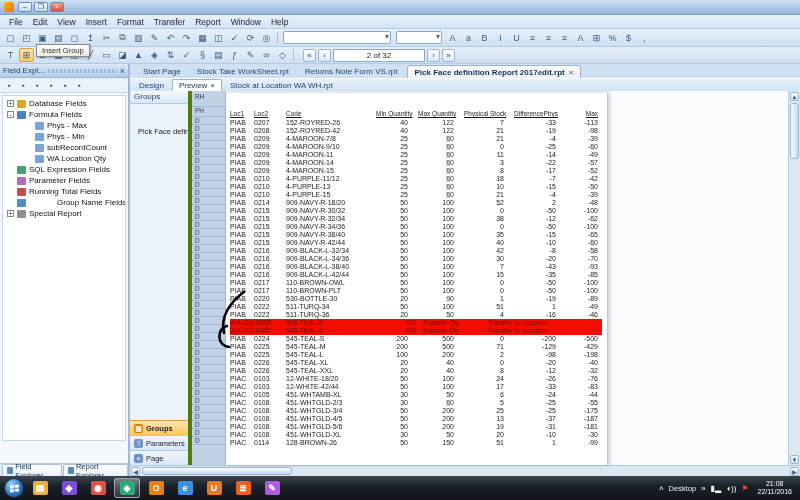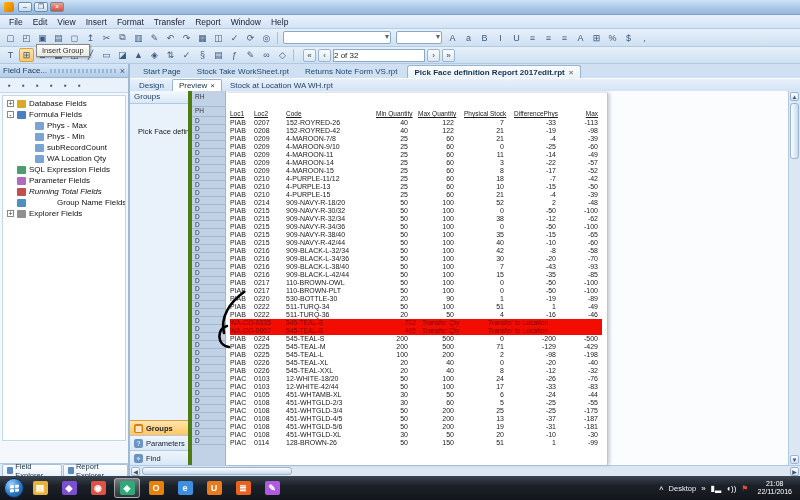--- a/index.html
+++ b/index.html
@@ -26,21 +26,21 @@
   .tbtn { width:15px; height:14px; border:1px solid transparent; border-radius:2px; display:flex; align-items:center; justify-content:center;
           font-size:9px; color:#3a5a80; }
   .tbtn.hl { background:linear-gradient(#ffe2ac,#ffc96a); border-color:#d89e3f; }
   .tbsep { width:1px; height:12px; background:#a9c0da; margin:0 2px; flex:none;}
   .combo { width:108px; height:13px; background:#fff; border:1px solid #8aa8c8; border-radius:2px; position:relative; margin:0 2px;}
   .combo.small { width:46px; }
   .combo:after { content:"▾"; position:absolute; right:1px; top:0; font-size:8px; color:#567; }
   .pagenav { display:flex; align-items:center; gap:2px; margin-left:6px;}
   .navbtn { width:13px; height:13px; border:1px solid #9ab4d2; border-radius:2px; background:linear-gradient(#fdfefe,#dce8f4);
             font-size:8px; color:#345; text-align:center; line-height:11px;}
-  .pagebox { width:92px; height:13px; background:#fff; border:1px solid #8aa8c8; font-size:8px; color:#223; text-align:left; line-height:12px; }
+  .pagebox { width:92px; height:13px; background:#fff; border:1px solid #8aa8c8; font-size:8px; color:#223; text-align:center; line-height:12px; }
 
   
   .body { flex:1; display:flex; min-height:0; }
 
   
   .fe { width:130px; flex:none; display:flex; flex-direction:column; background:#f4f8fd; border-right:2px solid #9fb8d4; }
   .fe-head { height:14px; background:linear-gradient(#d8e7f7,#b3cce9); border-bottom:1px solid #9ab4d2; display:flex; align-items:center;
              font-size:8px; color:#1d3a5f; padding:0 3px; gap:3px;}
   .fe-grip { flex:1; height:4px; background:repeating-linear-gradient(90deg,#9ab4d2 0 2px,transparent 2px 4px); }
   .fe-x { font-size:9px; color:#456; }
@@ -230,21 +230,21 @@
       <span class="pagebox">2 of 32</span>
       <span class="navbtn">›</span>
       <span class="navbtn">»</span>
     </span>
   </div>
 
   <div class="body">
 
     <div class="fe">
       <div class="fe-head">
-        <span>Field Face...</span>
+        <span>Field Expl...</span>
         <span class="fe-grip"></span>
         <span class="fe-x">×</span>
       </div>
       <div class="fe-tools" id="fetools">
           <div class="tbtn">▪</div>
           <div class="tbtn">▪</div>
           <div class="tbtn">▪</div>
           <div class="tbtn">▪</div>
           <div class="tbtn">▪</div>
           <div class="tbtn">▪</div>
@@ -286,31 +286,31 @@
             <div class="" style="display: inline;">SQL Expression Fields</div>
           </div>
           <div class="ti">
             <div class="exp none"></div>
             <div class="tico" style="background: rgb(176, 106, 192);"></div>
             <div class="" style="display: inline;">Parameter Fields</div>
           </div>
           <div class="ti">
             <div class="exp none"></div>
             <div class="tico" style="background: rgb(192, 80, 80);"></div>
-            <div class="" style="display: inline; font-style: italic;">Running Total Fields</div>
+            <div class="" style="display: inline;">Running Total Fields</div>
           </div>
           <div class="ti">
             <div class="exp none"></div>
             <div class="tico" style="background: rgb(80, 142, 192);"></div>
             <div class="" style="display: inline; margin-left: 28px;">Group Name Fields</div>
           </div>
           <div class="ti">
             <div class="exp">+</div>
             <div class="tico" style="background: rgb(144, 144, 144);"></div>
-            <div class="" style="display: inline;">Explorer Fields</div>
+            <div class="" style="display: inline;">Special Report</div>
           </div>
         </div>
       <div class="fe-tabs" id="fetabs">
           <div class="fe-tab">
             <div class="sq"></div>
             <div class="">Field Explorer</div>
           </div>
           <div class="fe-tab">
             <div class="sq"></div>
             <div class="">Report Explorer</div>
@@ -356,21 +356,21 @@
                 <div class="gp-btn active">
                   <div class="bico">▤</div>
                   <div class="">Groups</div>
                 </div>
                 <div class="gp-btn">
                   <div class="bico">?</div>
                   <div class="">Parameters</div>
                 </div>
                 <div class="gp-btn">
                   <div class="bico">⌖</div>
-                  <div class="">Find</div>
+                  <div class="">Page</div>
                 </div>
               </div>
           </div>
 
           <div class="canvas">
             <div class="sections" id="sections">
                 <div class="sec" style="height: 14px;">RH</div>
                 <div class="sec" style="height: 10px;">PH</div>
                 <div class="sec" style="height: 8px;">D</div>
                 <div class="sec" style="height: 8px;">D</div>

